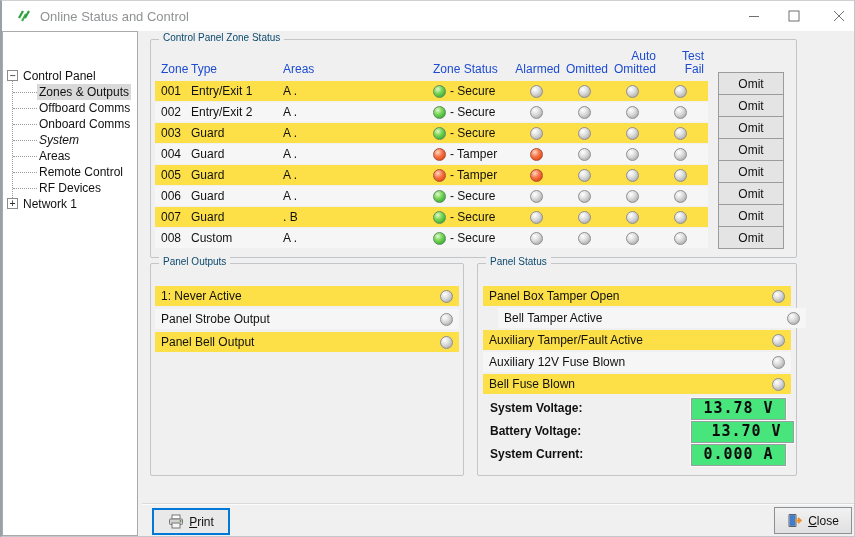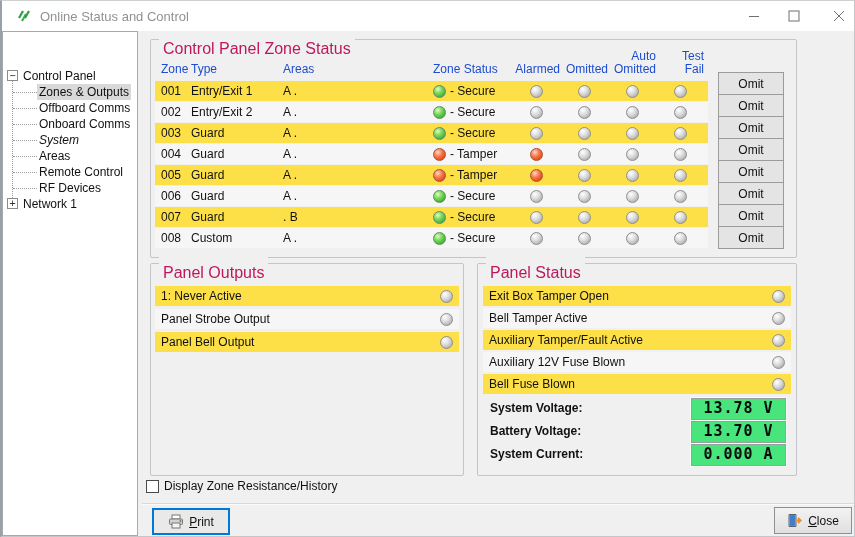--- a/index.html
+++ b/index.html
@@ -15,21 +15,21 @@
   .sidebar{position:absolute;left:0;top:30px;width:136px;bottom:0;background:#fff;border:1px solid #a7abac;box-sizing:border-box;}
   .t-item{position:absolute;left:0;width:100%;height:16px;font-size:12px;line-height:16px;}
   .t-exp{position:absolute;left:4px;top:2px;width:11px;height:11px;box-sizing:border-box;border:1px solid #8b8b8b;background:#fff;
     font-size:10px;line-height:9px;text-align:center;color:#333;font-family:"DejaVu Sans Mono",monospace;}
   .t-label{position:absolute;top:0;white-space:nowrap;padding:0 2px;}
   .t-label.sel{background:#d9d9d9;}
   .t-vline{position:absolute;left:9px;top:49px;height:123px;border-left:1px dotted #9a9a9a;}
   .t-stub{position:absolute;left:10px;width:24px;height:1px;border-top:1px dotted #9a9a9a;}
   
   .groupbox{position:absolute;border:1px solid #c2c6c8;border-radius:2px;}
-  .legend{position:absolute;top:-8px;left:8px;background:#f0f0f0;padding:8px 4px;font-size:16px;color:#be185d;white-space:nowrap;}
+  .legend{position:absolute;top:-8px;left:8px;background:#f0f0f0;padding:0 4px;font-size:10px;color:#0c4a6e;white-space:nowrap;}
   
   #zone-box{left:148px;top:38px;width:645px;height:217px;}
   .zs-header{position:absolute;left:4px;top:4px;width:553px;height:34px;display:grid;
     grid-template-columns:30px 92px 150px 79px 48px 48px 48px 48px;padding-left:6px;box-sizing:border-box;align-items:end;}
   .h-cell{font-size:12px;color:#1d4cd0;line-height:13px;padding-bottom:2px;}
   .h-cell.ctr{text-align:right;}
   .zs-rows{position:absolute;left:4px;top:41px;width:553px;height:168px;}
   .z-row{position:absolute;left:0;width:553px;height:20px;display:grid;
     grid-template-columns:30px 92px 150px 79px 48px 48px 48px 48px;padding-left:6px;box-sizing:border-box;
     align-items:center;font-size:12px;}
@@ -346,54 +346,50 @@
           <span>Panel Bell Output</span>
           <span class="led gray"></span>
         </div>
       </div>
   </div>
 
   <div class="groupbox" id="status-box">
     <span class="legend">Panel Status</span>
     <div id="status-rows">
         <div class="strip-row ps-row tl" style="top: 22px;">
-          <span>Exit Box Tamper Open</span>
-          <span class="led gray"></span>
-        </div>
-        <div class="strip-row ps-row lt" style="top: 44px;">
+          <span>Panel Box Tamper Open</span>
+          <span class="led gray"></span>
+        </div>
+        <div class="strip-row ps-row lt" style="top: 44px; margin-left: 15px;">
           <span>Bell Tamper Active</span>
           <span class="led gray"></span>
         </div>
         <div class="strip-row ps-row tl" style="top: 66px;">
           <span>Auxiliary Tamper/Fault Active</span>
           <span class="led gray"></span>
         </div>
         <div class="strip-row ps-row lt" style="top: 88px;">
           <span>Auxiliary 12V Fuse Blown</span>
           <span class="led gray"></span>
         </div>
         <div class="strip-row ps-row tl" style="top: 110px;">
           <span>Bell Fuse Blown</span>
           <span class="led gray"></span>
         </div>
       </div>
     <div id="readings">
         <span class="read-label" style="top: 137px;">System Voltage:</span>
         <span class="lcd" style="top: 134px;">13.78 V</span>
         <span class="read-label" style="top: 160px;">Battery Voltage:</span>
-        <span class="lcd" style="top: 157px;">13.70 V</span>
+        <span class="lcd" style="top: 157px; padding-left: 8px;">13.70 V</span>
         <span class="read-label" style="top: 183px;">System Current:</span>
         <span class="lcd" style="top: 180px;">0.000 A</span>
       </div>
   </div>
 
-  <div class="cb-row" style="left:144px;top:478px;">
-    <span class="cb"></span>
-    <span>Display Zone Resistance/History</span>
-  </div>
   <div class="separator"></div>
 
   <button class="btn" id="print-btn">
     <svg width="16" height="15" viewBox="0 0 16 15">
       <rect x="4" y="1" width="8" height="4" fill="#fff" stroke="#777" stroke-width="1"></rect>
       <rect x="1.5" y="5" width="13" height="5.5" rx="1" fill="#d2d2d2" stroke="#777" stroke-width="1"></rect>
       <rect x="4" y="9" width="8" height="5" fill="#f4f4f4" stroke="#777" stroke-width="1"></rect>
       <circle cx="12.5" cy="7" r="0.9" fill="#5a8a3a"></circle>
     </svg>
     <span id="print-label"><u>P</u>rint</span>

